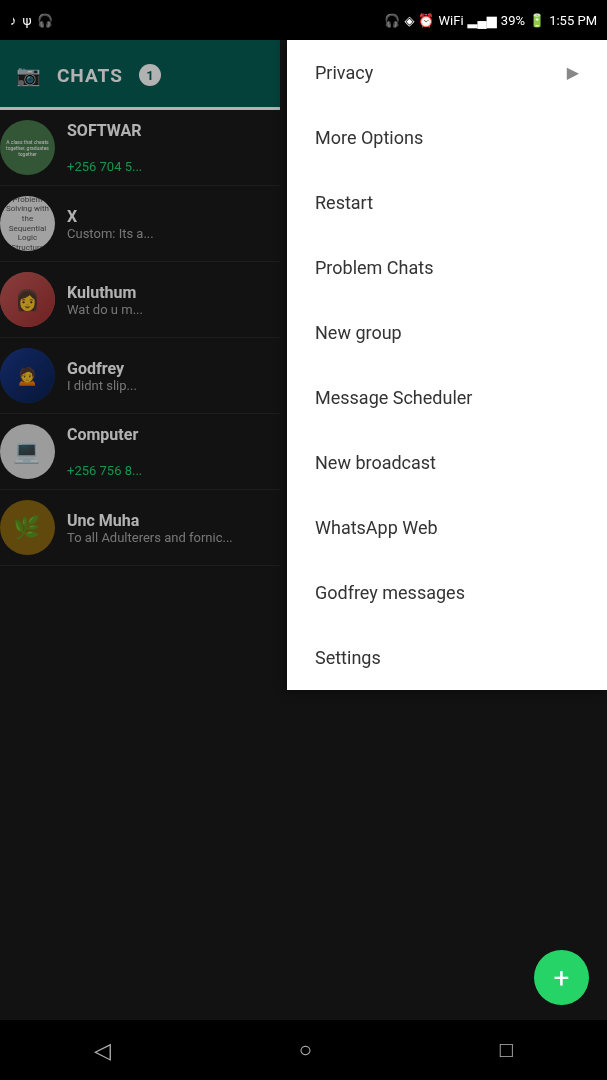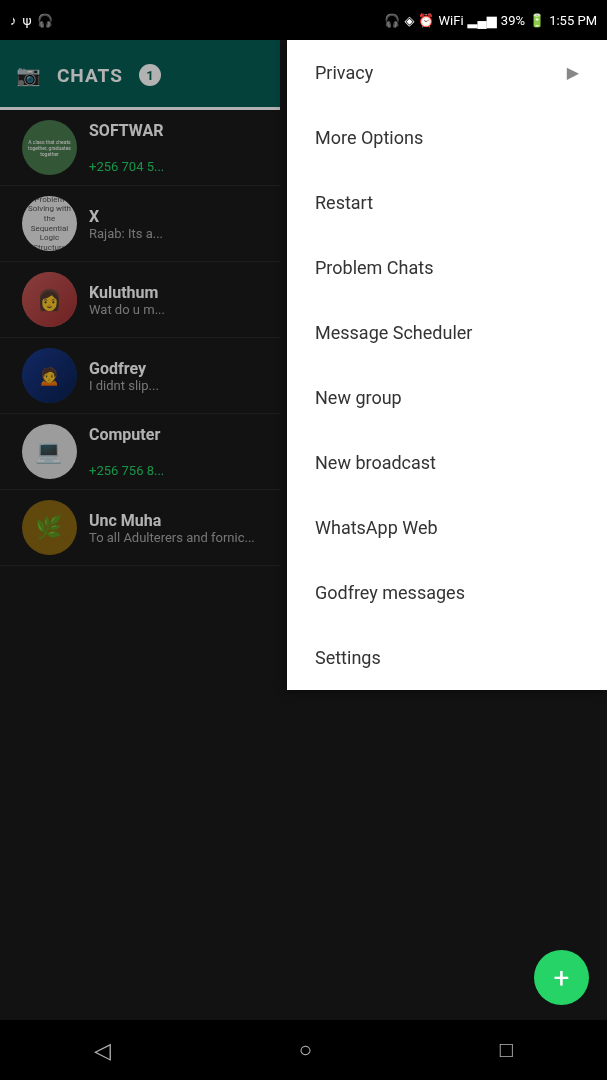--- a/index.html
+++ b/index.html
@@ -57,21 +57,21 @@
     .chat-list {
       width: 280px;
       background: #1a1a1a;
       position: absolute;
       top: 110px;
       left: 0;
     }
     .chat-item {
       display: flex;
       align-items: center;
-      padding: 10px 22px;
+      padding: 10px 0;
       gap: 12px;
       border-bottom: 1px solid #2a2a2a;
     }
     .avatar {
       width: 55px;
       height: 55px;
       border-radius: 50%;
       flex-shrink: 0;
       overflow: hidden;
       display: flex;
@@ -233,21 +233,21 @@
       <div class="chat-preview green">+256 704 5...</div>
     </div>
   </div>
 
   <div class="chat-item">
     <div class="avatar avatar-x">
       <span style="font-size:8px;color:#555;text-align:center;padding:3px;line-height:1.2;">Problem Solving with the Sequential Logic Structure</span>
     </div>
     <div class="chat-info">
       <div class="chat-name">X</div>
-      <div class="chat-preview">Rajab: Its a...</div>
+      <div class="chat-preview">Custom: Its a...</div>
     </div>
   </div>
 
   <div class="chat-item">
     <div class="avatar" style="background:#c45a5a; overflow:hidden;">
       <div style="width:55px;height:55px;background:linear-gradient(135deg,#c45a5a,#a03030);border-radius:50%;display:flex;align-items:center;justify-content:center;font-size:20px;">👩</div>
     </div>
     <div class="chat-info">
       <div class="chat-name">Kuluthum</div>
       <div class="chat-preview">Wat do u m...</div>
@@ -301,25 +301,25 @@
 
   <div class="menu-item">
     <span class="menu-item-text">Restart</span>
   </div>
 
   <div class="menu-item">
     <span class="menu-item-text">Problem Chats</span>
   </div>
 
   <div class="menu-item">
+    <span class="menu-item-text">New group</span>
+  </div>
+
+  <div class="menu-item">
     <span class="menu-item-text">Message Scheduler</span>
-  </div>
-
-  <div class="menu-item">
-    <span class="menu-item-text">New group</span>
   </div>
 
   <div class="menu-item">
     <span class="menu-item-text">New broadcast</span>
   </div>
 
   <div class="menu-item">
     <span class="menu-item-text">WhatsApp Web</span>
   </div>
 

